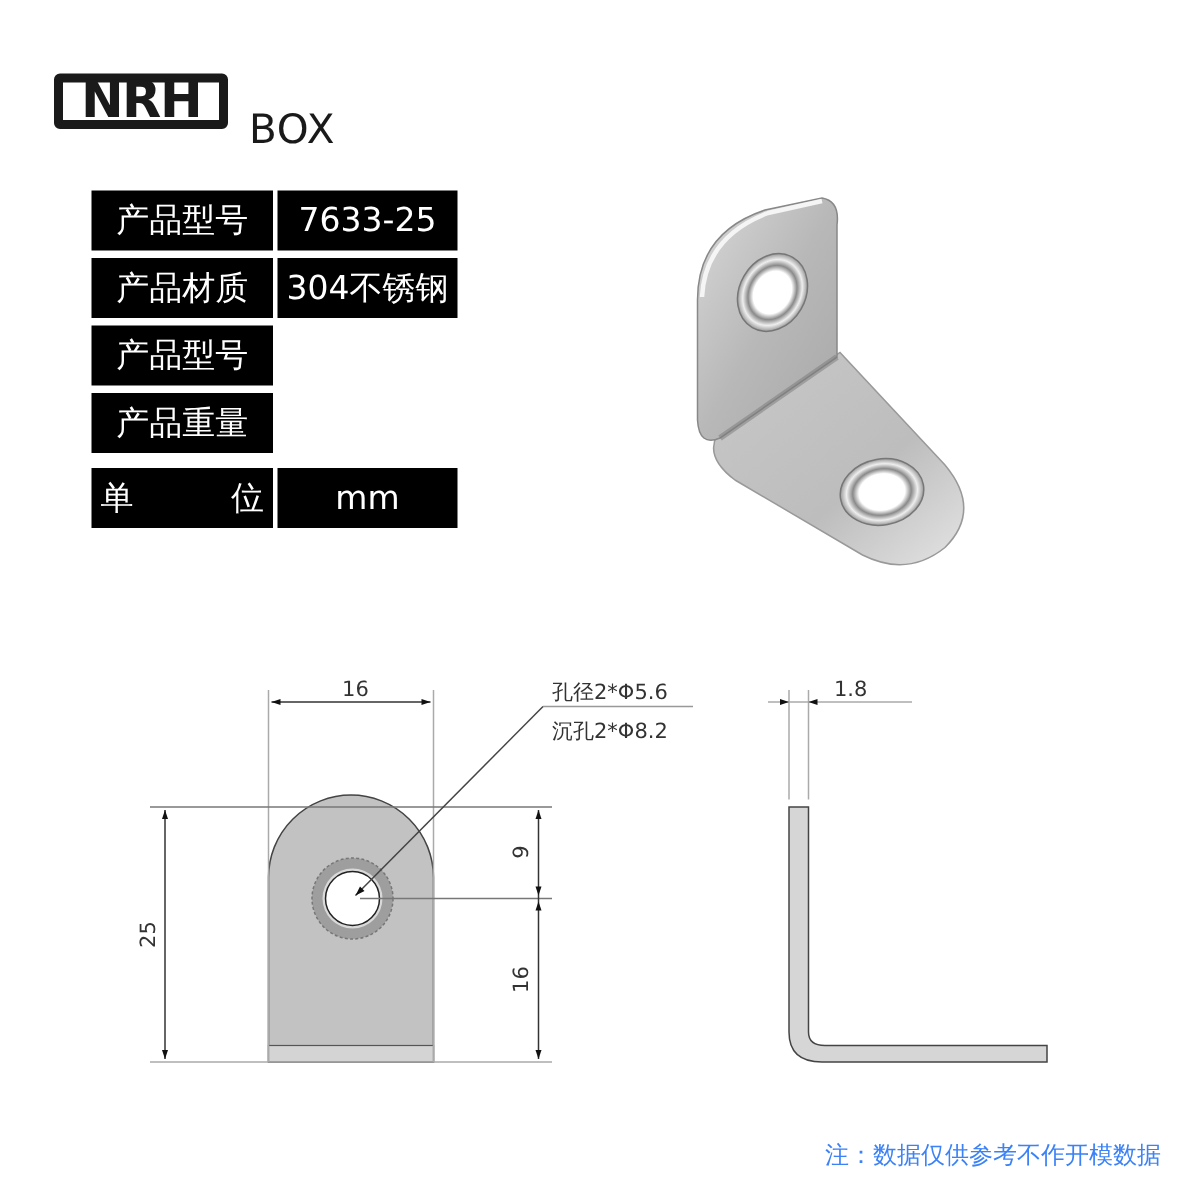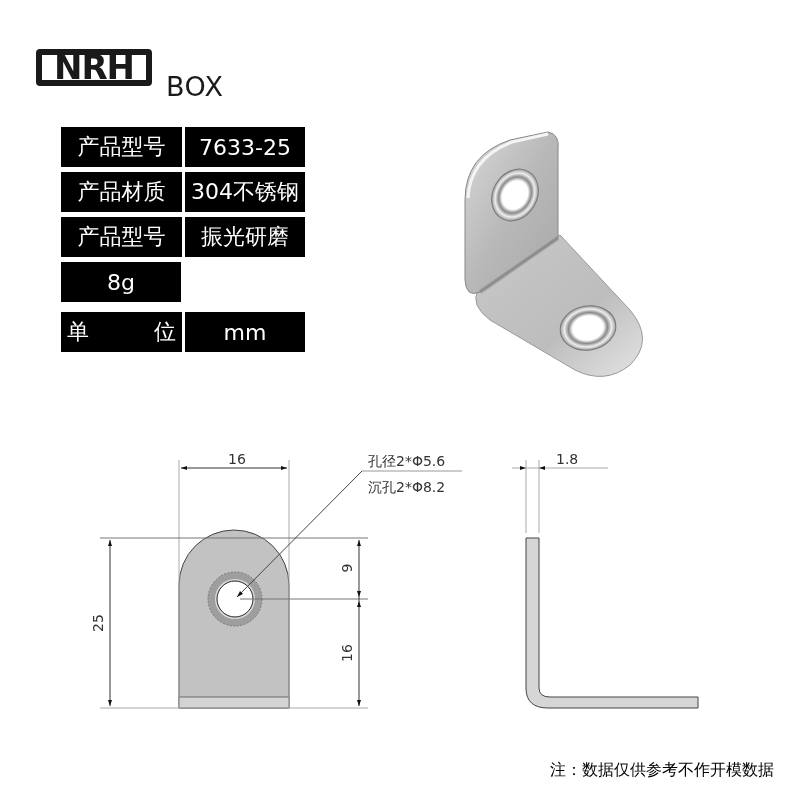--- a/index.html
+++ b/index.html
@@ -15,21 +15,21 @@
     .spec-table { position:absolute; left:61px; top:127px; border-collapse:separate; border-spacing:0; }
     .spec-row { display:flex; margin-bottom:5px; }
     .spec-label, .spec-value { background:#000; color:#fff; height:40px; display:flex;
                                align-items:center; font-size:22px; box-sizing:border-box; }
     .spec-label { width:121px; padding:0 6px; justify-content:space-between; margin-right:3px; }
     .spec-label.spread { justify-content:space-between; }
     .spec-value { width:120px; justify-content:center; }
     .product-photo { position:absolute; left:440px; top:120px; width:220px; height:270px; }
     .drawing { position:absolute; left:0; top:0; width:800px; height:800px; }
     .dim-text { font-family:"DejaVu Sans", sans-serif; font-size:14px; fill:#333; }
-    .note { position:absolute; right:26px; top:760px; color:#000000; font-size:16px; }
+    .note { position:absolute; right:26px; top:760px; color:#3b82f6; font-size:16px; }
   </style>
 </head>
 <body>
 
 <div class="logo">
   <div class="logo-box">
     <span>NRH</span>
   </div>
   <div class="logo-text">
     <div>BOX</div>
@@ -40,24 +40,23 @@
   <div class="spec-row">
     <div class="spec-label" style="justify-content:center">产品型号</div>
     <div class="spec-value">7633-25</div>
   </div>
   <div class="spec-row">
     <div class="spec-label" style="justify-content:center">产品材质</div>
     <div class="spec-value">304不锈钢</div>
   </div>
   <div class="spec-row">
     <div class="spec-label" style="justify-content:center">产品型号</div>
-    <div class="spec-value">振光研磨</div>
   </div>
   <div class="spec-row">
-    <div class="spec-value">8g</div>
+    <div class="spec-label" style="justify-content:center">产品重量</div>
   </div>
   <div class="spec-row">
   </div>
   <div class="spec-row">
     <div class="spec-label spread">
       <span>单</span>
       <span>位</span>
     </div>
     <div class="spec-value">mm</div>
   </div>

